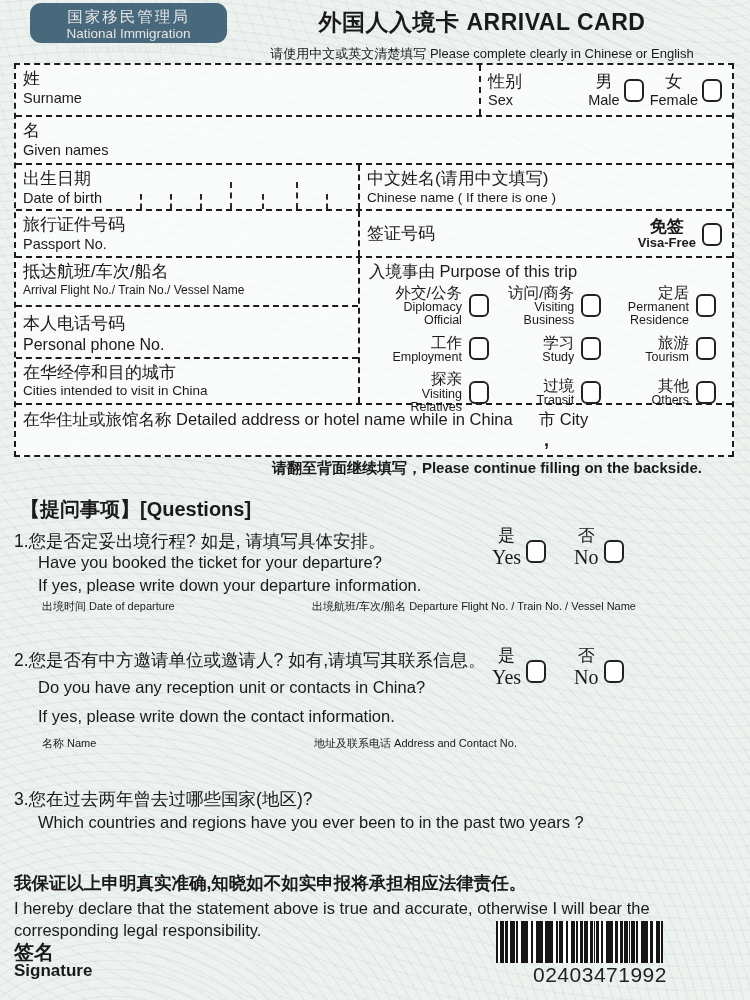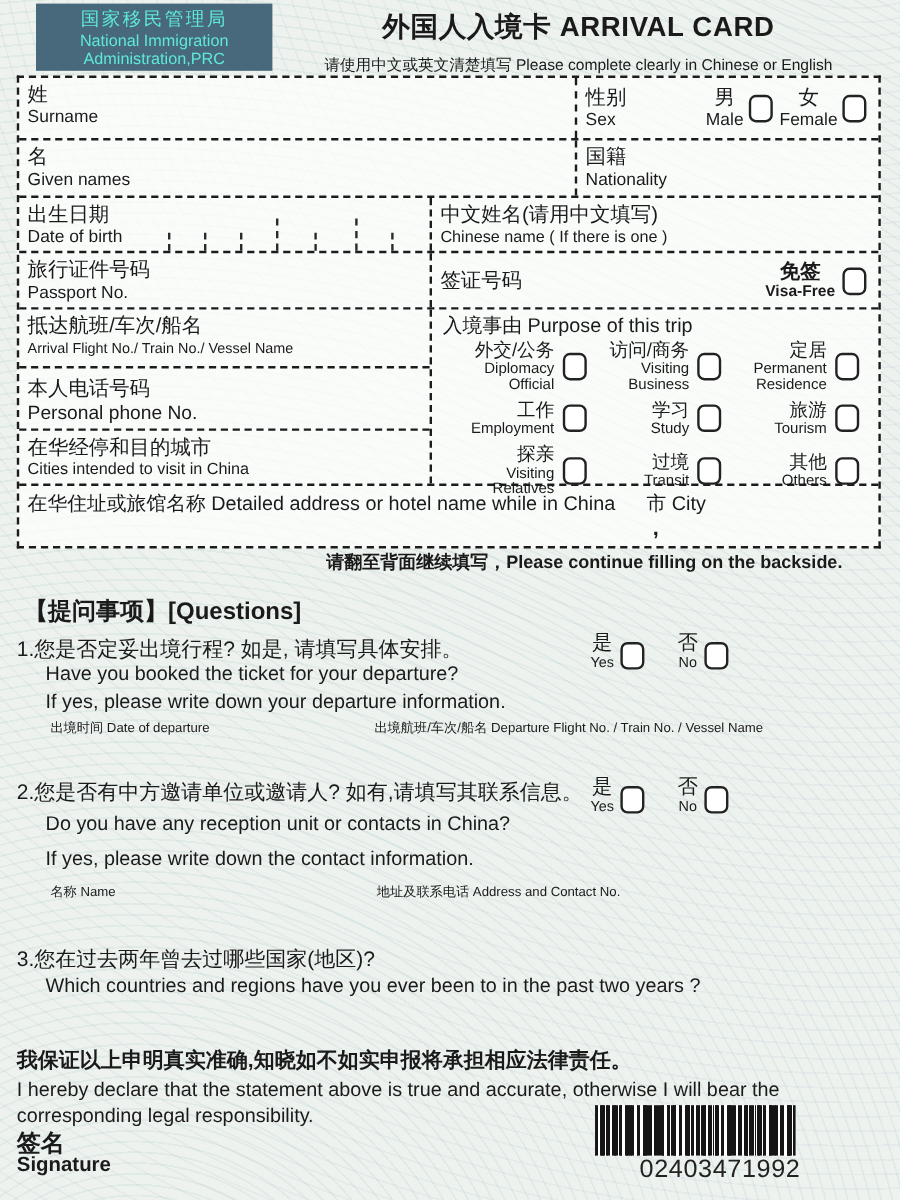--- a/index.html
+++ b/index.html
@@ -11,22 +11,22 @@
   }
   .page {
     position:relative; width:750px; height:1000px; overflow:hidden;
     background-color:#edf2ee;
     background-image:
       repeating-radial-gradient(circle at 15% 115%, rgba(150,190,180,0.14) 0 1.5px, transparent 1.5px 9px),
       repeating-radial-gradient(circle at 95% -15%, rgba(150,170,200,0.10) 0 1.5px, transparent 1.5px 12px);
   }
   
   .badge {
-    position:absolute; left:30px; top:3px; width:197px; height:56px;
-    color:#5eead4; text-align:center; padding-top:5px; line-height:1.12;
+    position:absolute; left:30px; top:3px; width:197px; height:40px;
+    color:#e5e5e5; text-align:center; padding-top:5px; line-height:1.12;border-radius:11px;
   }
   .badge .b1 { font-size:15.5px; letter-spacing:2px; }
   .badge .b2 { font-size:13.5px; }
   .head-center { position:absolute; left:228px; top:7px; width:508px; text-align:center; }
   .head-title { font-size:23px; font-weight:bold; letter-spacing:0.5px; }
   .head-sub { font-size:13px; margin-top:7px; font-weight:500; }
   
   .formbox {
     position:absolute; left:14px; top:63px; width:720px;
     border:2px dashed #1c1c1c; background:rgba(255,255,255,0.72);
@@ -83,21 +83,21 @@
   .qline { position:absolute; white-space:nowrap; }
   .q-head { font-size:20px; font-weight:bold; }
   .q-zh { font-size:17.5px; }
   .q-en { font-size:16.5px; }
   .q-field { font-size:11px; }
   .yesno { position:absolute; display:flex; gap:28px; }
   .yn { display:flex; align-items:center; gap:5px; }
   .yn .cb { margin-top:8px; }
   .yn-l { text-align:center; line-height:1.15; }
   .yn-l .z { font-size:17px; display:block; }
-  .yn-l .e { font-size:12px; display:block; }
+  .yn-l .e { font-size:20px; display:block;font-family:Liberation Serif, serif; }
   .decl-zh { font-size:17.5px; font-weight:600; }
   .decl-en { font-size:16.5px; }
   .sig-zh { font-size:20px; font-weight:bold; }
   .sig-en { font-size:17px; font-weight:bold; }
   
   .barcode {
     position:absolute; left:496px; top:921px; width:167px; height:42px;
     background-color:#fff;
     background-image:
       repeating-linear-gradient(90deg,#151515 0 2px,transparent 2px 5px),
@@ -151,24 +151,20 @@
           </div>
           <span class="cb"></span>
         </div>
       </div>
     </div>
 
     <div class="frow" style="height:48px">
       <div class="cell" style="width:463px">
         <div class="fz">名</div>
         <div class="fe">Given names</div>
-      </div>
-      <div class="cell cell-r" style="flex:1">
-        <div class="fz">国籍</div>
-        <div class="fe">Nationality</div>
       </div>
     </div>
 
     <div class="frow" style="height:46px">
       <div class="cell" style="width:342px">
         <div class="fz">出生日期</div>
         <div class="fe">Date of birth</div>
         <div class="tick" style="left:124px"></div>
         <div class="tick" style="left:154px"></div>
         <div class="tick" style="left:184px"></div>

